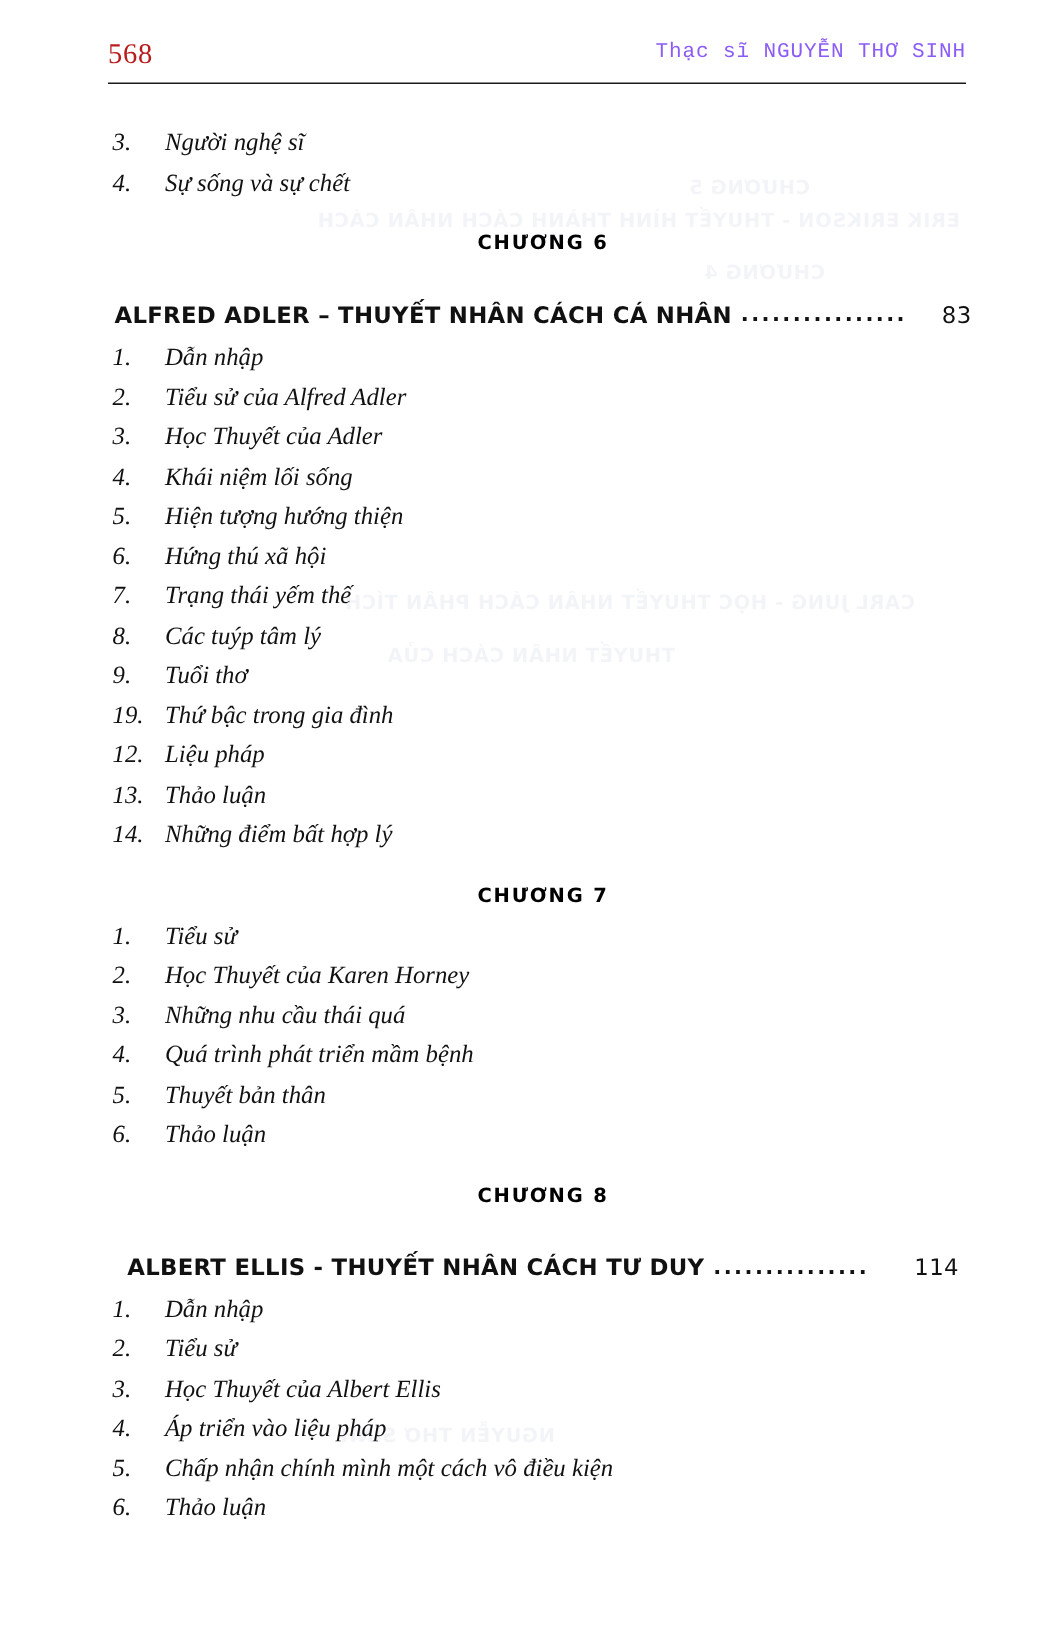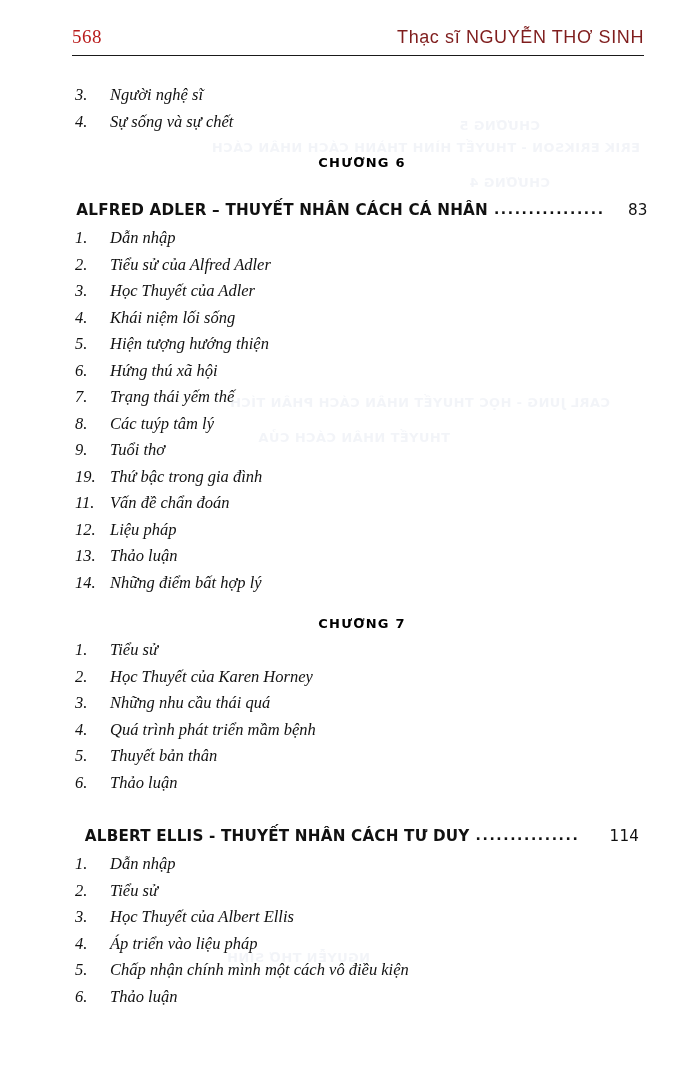--- a/index.html
+++ b/index.html
@@ -37,24 +37,24 @@
     top: 0;
     font-family: "Liberation Serif", serif;
     font-size: 19px;
     letter-spacing: 0.5px;
     color: #b91c1c;
   }
   .header-author {
     position: absolute;
     right: 0;
     top: 1px;
-    font-family: Liberation Sans, sans-serif;
-    font-size: 18px;
+    font-family: Liberation Mono, monospace;
+    font-size: 14px;
     letter-spacing: 0.6px;
-    color: #7f1d1d;
+    color: #8b5cf6;
     white-space: nowrap;
   }
   .header-author .small-caps {
     font-variant: small-caps;
   }
   .header-rule {
     position: absolute;
     left: 0;
     right: 0;
     top: 29px;
@@ -244,24 +244,20 @@
         </li>
       <li class="toc-item">
           <span class="toc-num">9.</span>
           <span class="toc-text">Tuổi thơ</span>
         </li>
       <li class="toc-item">
           <span class="toc-num">19.</span>
           <span class="toc-text">Thứ bậc trong gia đình</span>
         </li>
       <li class="toc-item">
-          <span class="toc-num">11.</span>
-          <span class="toc-text">Vấn đề chẩn đoán</span>
-        </li>
-      <li class="toc-item">
           <span class="toc-num">12.</span>
           <span class="toc-text">Liệu pháp</span>
         </li>
       <li class="toc-item">
           <span class="toc-num">13.</span>
           <span class="toc-text">Thảo luận</span>
         </li>
       <li class="toc-item">
           <span class="toc-num">14.</span>
           <span class="toc-text">Những điểm bất hợp lý</span>
@@ -292,20 +288,21 @@
           <span class="toc-num">5.</span>
           <span class="toc-text">Thuyết bản thân</span>
         </li>
       <li class="toc-item">
           <span class="toc-num">6.</span>
           <span class="toc-text">Thảo luận</span>
         </li>
     </ul>
 
     <div class="chapter-block group-gap-top">
+      <div class="chapter-label">CHƯƠNG 8</div>
       <div class="chapter-title-row">
         <span class="chapter-title">ALBERT ELLIS - THUYẾT NHÂN CÁCH TƯ DUY</span>
         <span class="chapter-dots">...............</span>
         <span class="chapter-page">114</span>
       </div>
     </div>
     <ul class="toc-list">
       <li class="toc-item">
           <span class="toc-num">1.</span>
           <span class="toc-text">Dẫn nhập</span>

